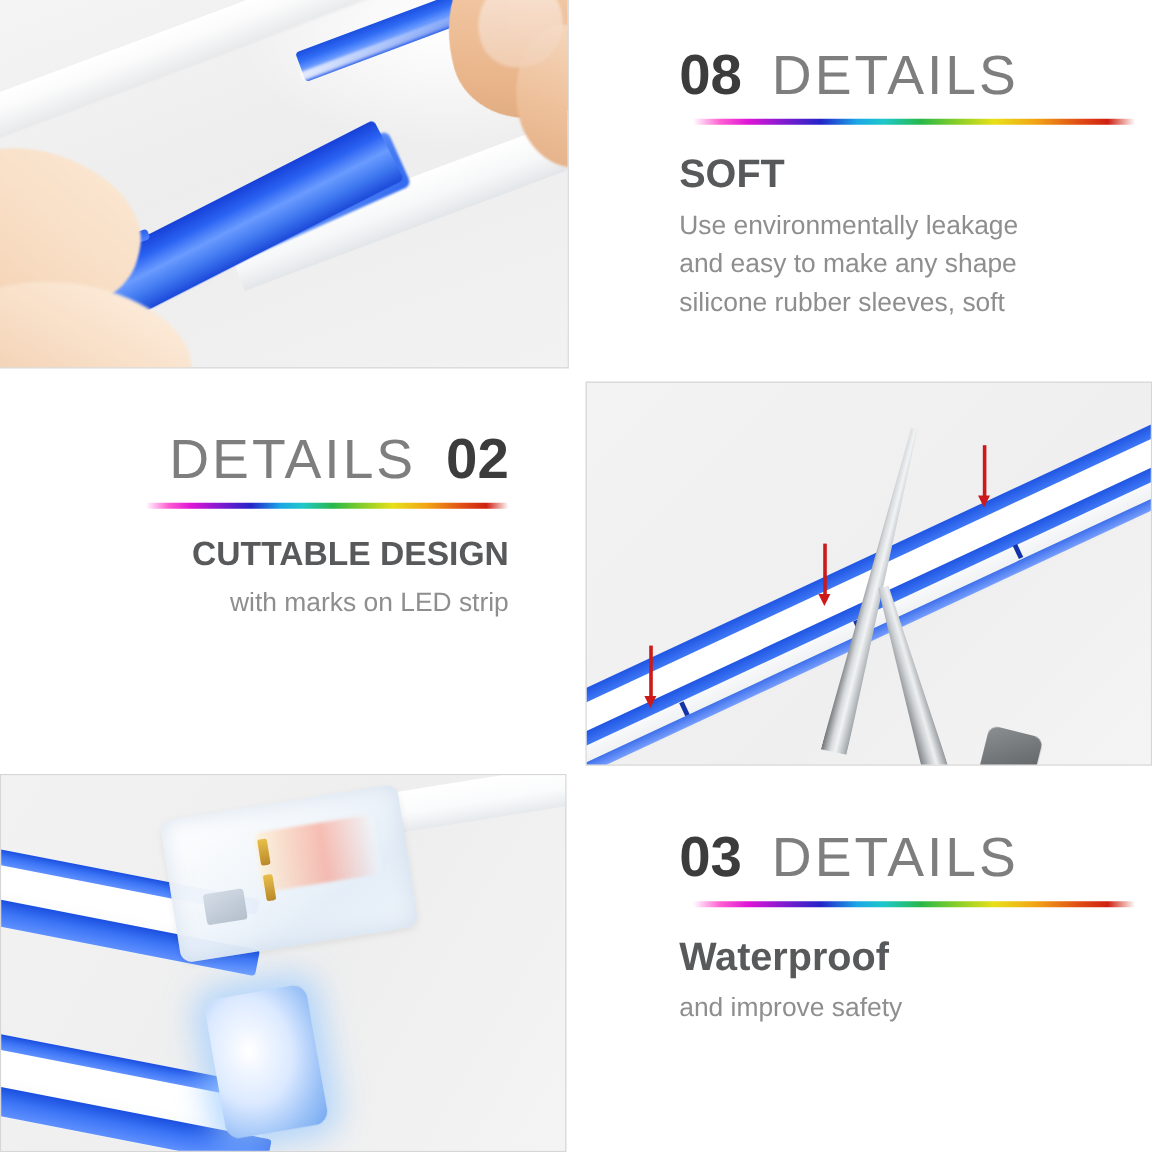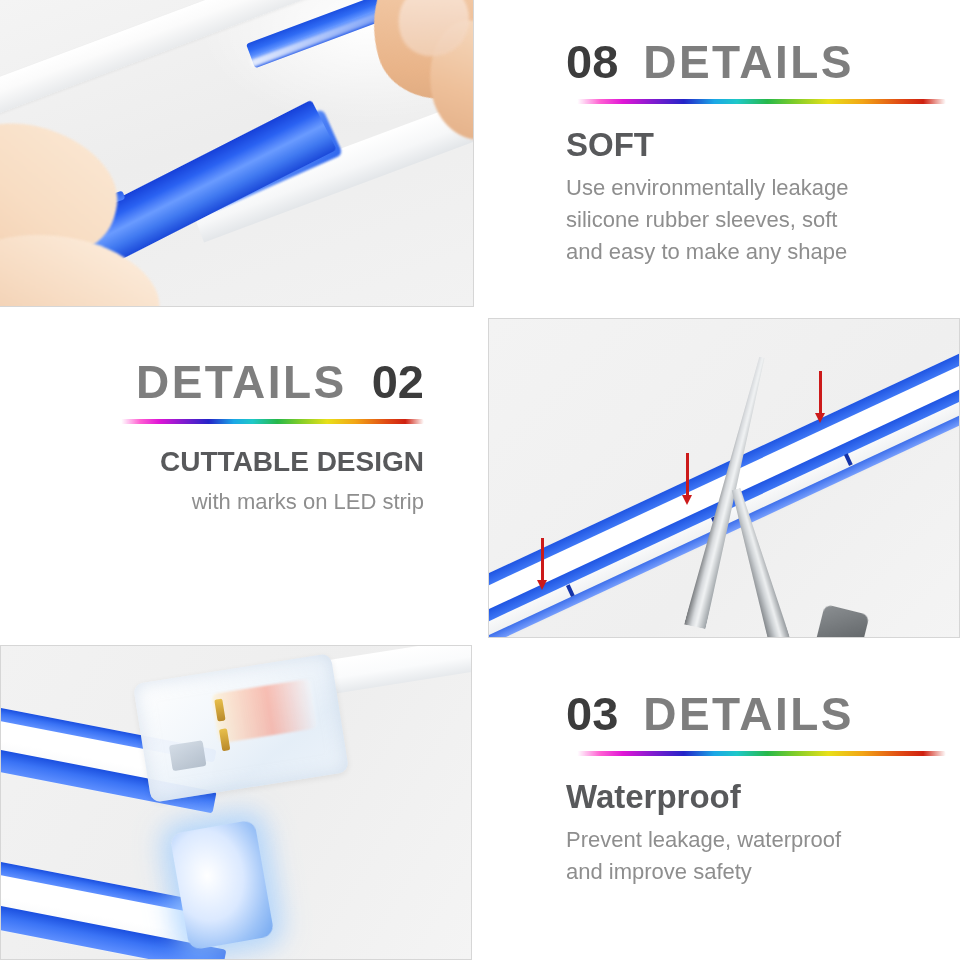--- a/index.html
+++ b/index.html
@@ -44,21 +44,21 @@
     margin: 0;
   }
   .hl-num {
     font-size: 47px;
     font-weight: bold;
     color: #3c3c3c;
     letter-spacing: 0px;
   }
   .hl-word {
     font-size: 46px;
-    font-weight: 700;
+    font-weight: 400;
     color: #7e7e7e;
     letter-spacing: 2.5px;
   }
   .hl-gap { display: inline-block; width: 16px; }
 
   .rainbow-bar {
     display: block;
     height: 5px;
     margin-top: 14px;
     margin-bottom: 22px;
@@ -393,22 +393,22 @@
 
   <div class="text-block align-left" id="text-soft">
     <div class="headline">
       <span class="hl-num">08</span>
       <span class="hl-gap"></span>
       <span class="hl-word">DETAILS</span>
     </div>
     <div class="rainbow-bar"></div>
     <div class="sub-title">SOFT</div>
     <div class="body-line">Use environmentally leakage</div>
+    <div class="body-line">and easy to make any shape</div>
     <div class="body-line">silicone rubber sleeves, soft</div>
-    <div class="body-line">and easy to make any shape</div>
   </div>
 
   <div class="text-block align-right" id="text-cuttable">
     <div class="headline">
       <span class="hl-word">DETAILS</span>
       <span class="hl-gap"></span>
       <span class="hl-num">02</span>
     </div>
     <div class="rainbow-bar"></div>
     <div class="sub-title smaller">CUTTABLE DESIGN</div>
@@ -469,17 +469,16 @@
   </div>
 
   <div class="text-block align-left" id="text-waterproof">
     <div class="headline">
       <span class="hl-num">03</span>
       <span class="hl-gap"></span>
       <span class="hl-word">DETAILS</span>
     </div>
     <div class="rainbow-bar"></div>
     <div class="sub-title">Waterproof</div>
-    <div class="body-line">Prevent leakage, waterproof</div>
     <div class="body-line">and improve safety</div>
   </div>
 
 </div>
 
 </body></html>

